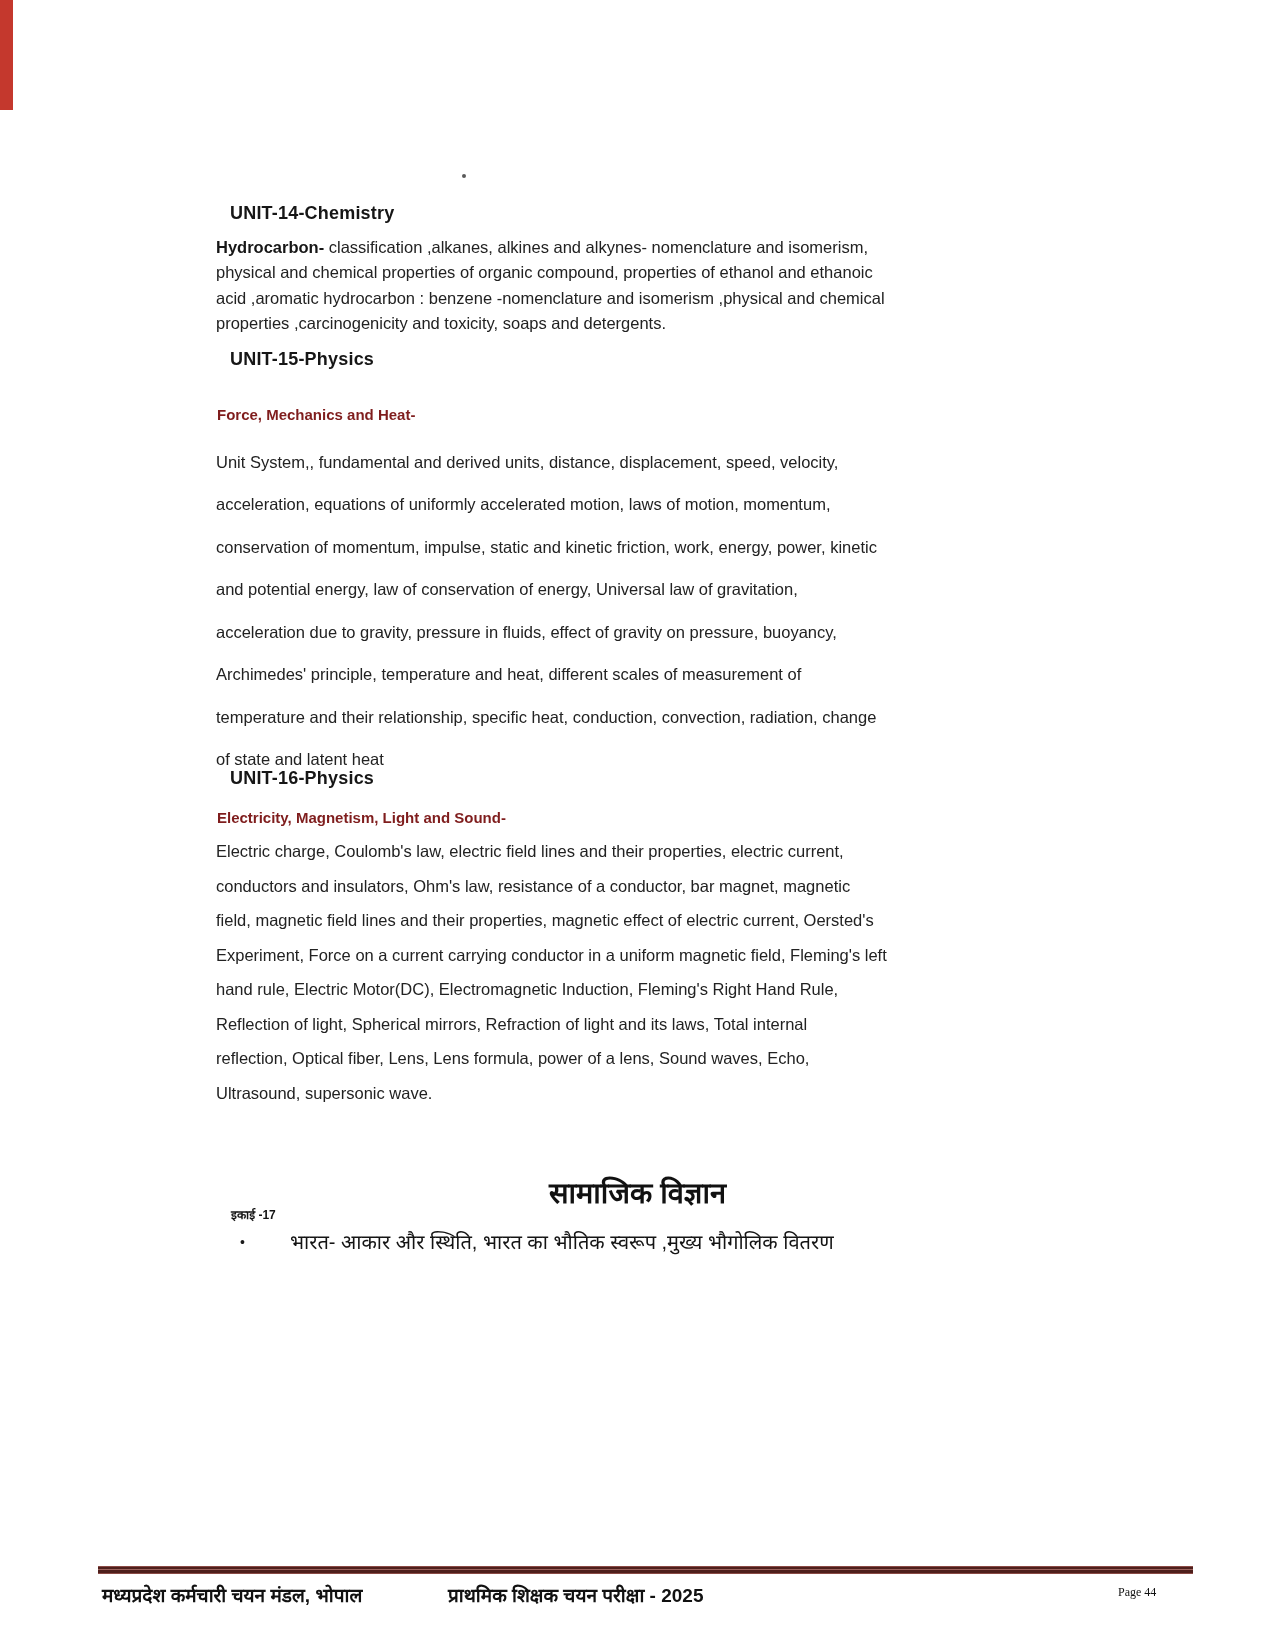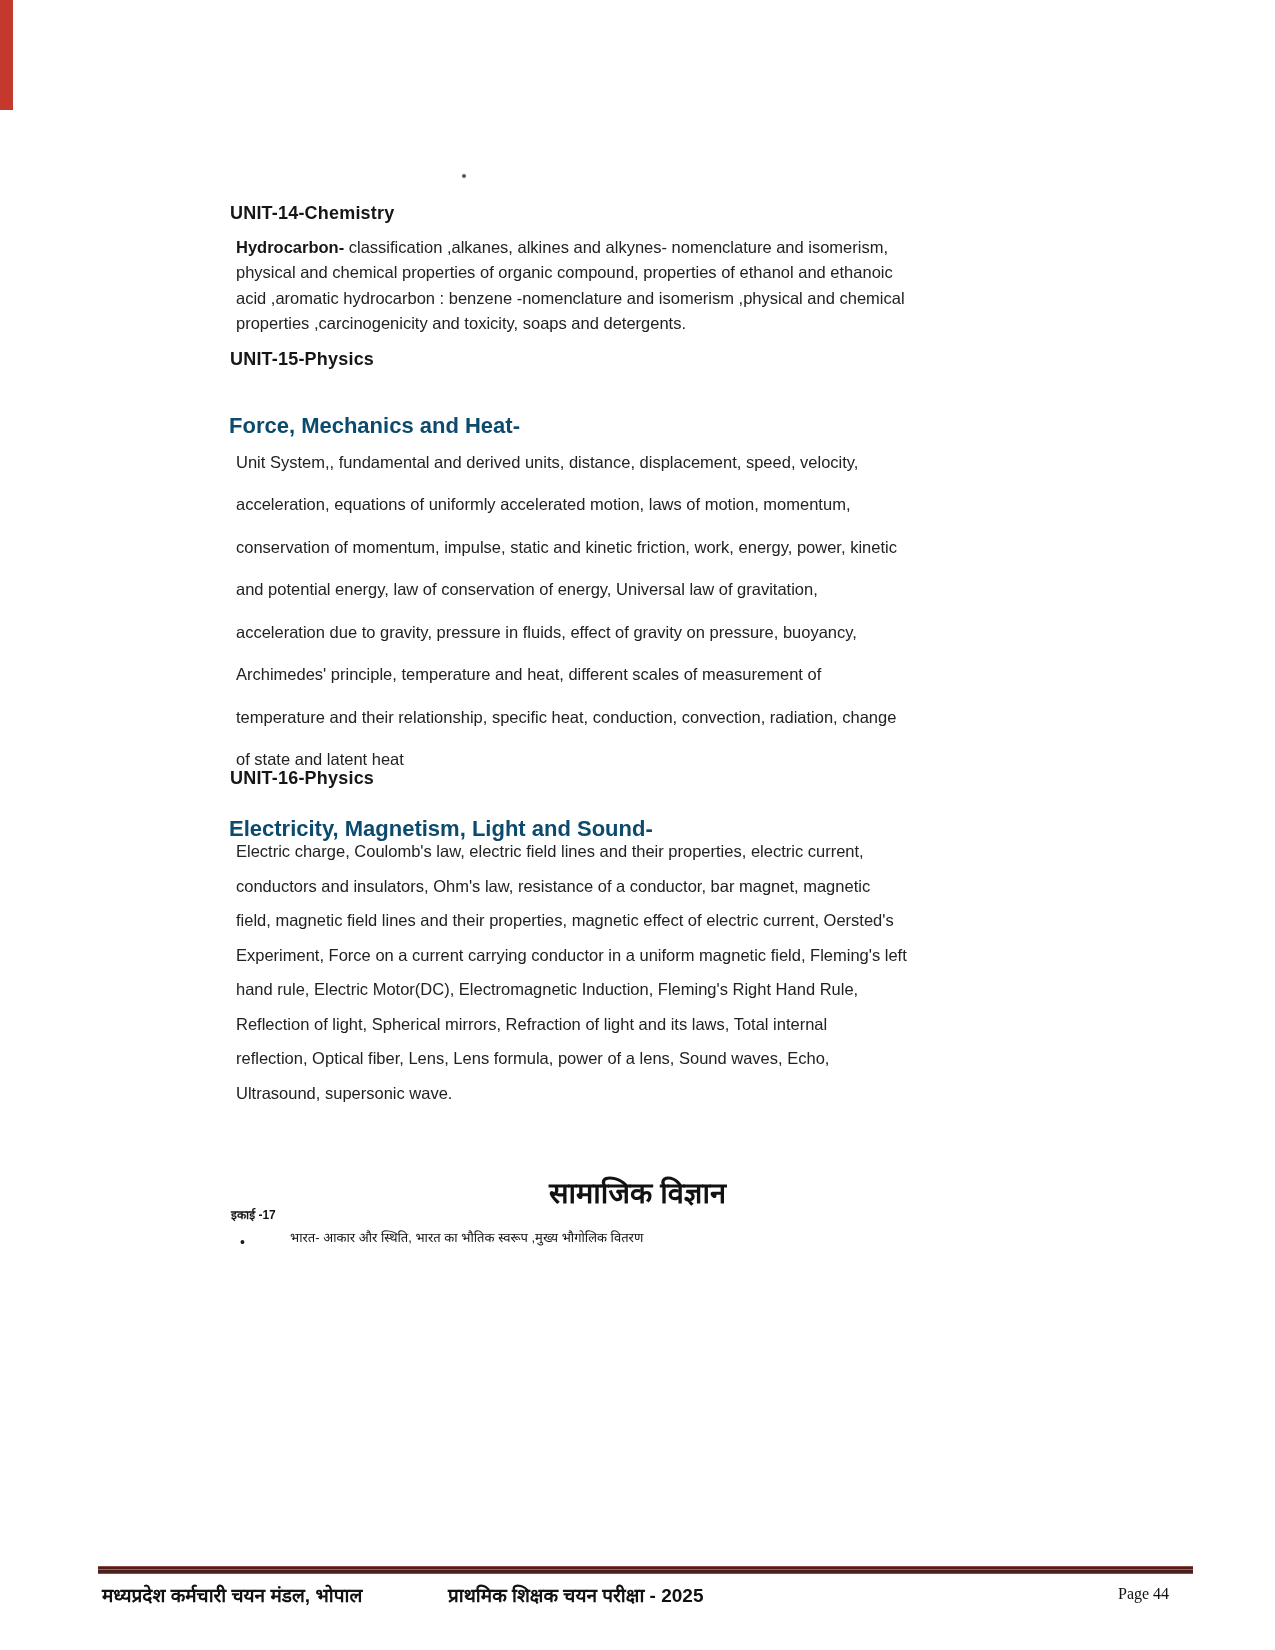--- a/index.html
+++ b/index.html
@@ -28,28 +28,28 @@
   .unit-heading {
     position: absolute;
     left: 230px;
     font-size: 18px;
     font-weight: bold;
     color: #161616;
     letter-spacing: 0.2px;
   }
   .sub-heading {
     position: absolute;
-    left: 229px;
-    font-size: 22px;
+    left: 217px;
+    font-size: 15px;
     font-weight: bold;
-    color: #0c4a6e;
+    color: #7f1d1d;
   }
   .para {
     position: absolute;
-    left: 236px;
+    left: 216px;
     width: 785px;
     font-size: 16.5px;
     white-space: pre-line;
     color: #222222;
   }
   .para-tight   { line-height: 25.5px; }
   .para-double  { line-height: 42.5px; }
   .para-wide    { line-height: 34.5px; margin-top: 14px; }
   .para .lead   { font-weight: bold; color: #161616; }
 
@@ -79,21 +79,21 @@
   .bullet-marker {
     position: absolute;
     left: 0; top: 6px;
     font-size: 14px;
     color: #1a1a1a;
   }
   .bullet-text {
     position: absolute;
     left: 50px; top: 0;
     width: 760px;
-    font-size: 13px;
+    font-size: 20px;
     color: #141414;
     white-space: nowrap;
   }
   .footer-rule {
     position: absolute;
     left: 98px; top: 1566px;
     width: 1095px; height: 8px;
     background: linear-gradient(to bottom,
       #8a4a45 0px, #8a4a45 1px,
       #4f1f1c 1px, #4f1f1c 3.5px,
@@ -109,21 +109,21 @@
     color: #111111;
     white-space: nowrap;
   }
   .footer-org  { left: 102px; }
   .footer-exam { left: 448px; text-align: center; }
   .footer-page {
     position: absolute;
     top: 1585px;
     left: 1118px;
     font-family: "Liberation Serif", "DejaVu Serif", serif;
-    font-size: 16px;
+    font-size: 12px;
     color: #111111;
     white-space: nowrap;
   }
 </style>
 </head>
 <body>
 
 <div class="page">
 
   <div class="corner-stripe"></div>

